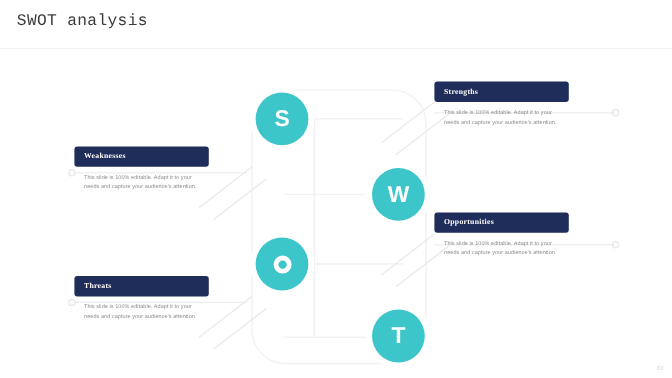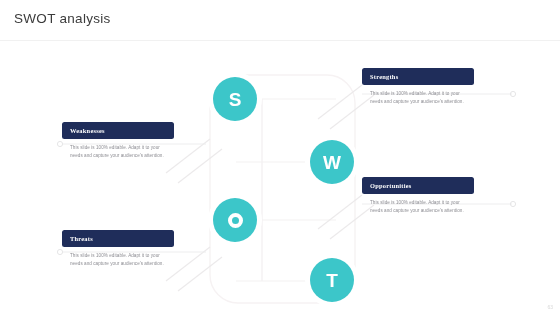--- a/index.html
+++ b/index.html
@@ -27,21 +27,21 @@
   #header {
     position: absolute;
     left: 0; top: 0;
     width: 560px;
     height: 41px;
   }
   #page-title {
     position: absolute;
     left: 14px;
     top: 11px;
-    font-family: Liberation Sans, sans-serif;
+    font-family: Liberation Mono, monospace;
     font-size: 13.5px;
     color: #3b3b3b;
     letter-spacing: 0.3px;
     white-space: nowrap;
   }
   #header-divider {
     position: absolute;
     left: 0;
     top: 40px;
     width: 560px;

